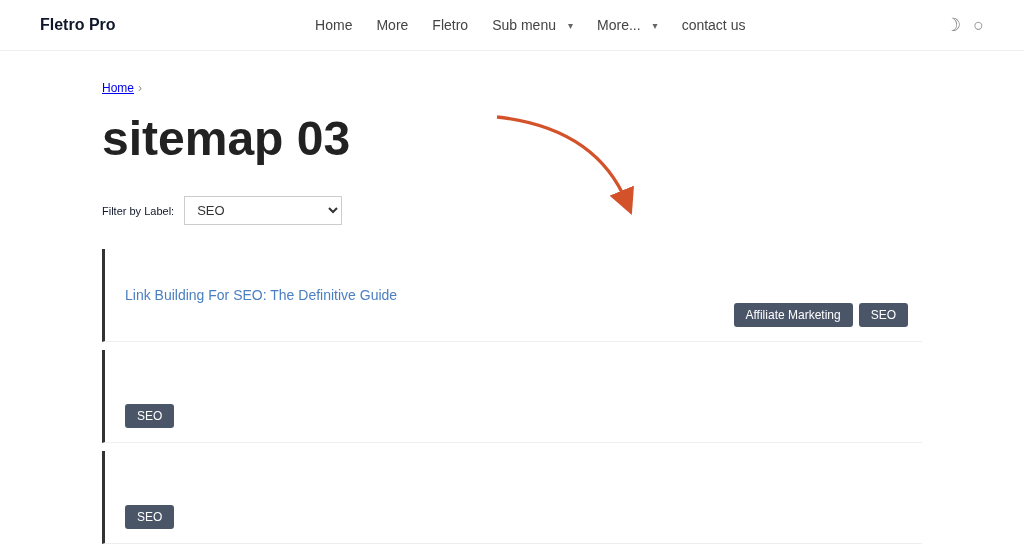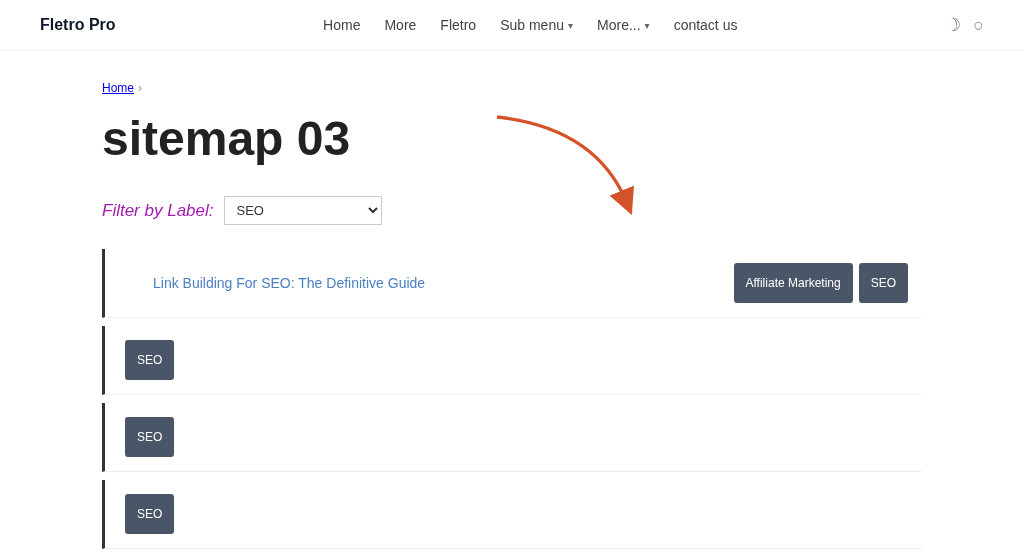--- a/index.html
+++ b/index.html
@@ -31,21 +31,21 @@
     }
     nav a {
       text-decoration: none;
       color: #444;
       font-size: 14px;
       font-family: Arial, sans-serif;
     }
     .nav-with-arrow {
       display: flex;
       align-items: center;
-      gap: 4px;
+      gap: 12px;
     }
     .nav-with-arrow .chevron {
       font-size: 10px;
       color: #666;
     }
     .header-icons {
       display: flex;
       align-items: center;
       gap: 12px;
     }
@@ -87,24 +87,23 @@
 
     
     .filter-row {
       display: flex;
       align-items: center;
       gap: 10px;
       margin-bottom: 24px;
       position: relative;
     }
     .filter-label {
-      font-size: 17px;
-      color: #a21caf;
-      font-family: Arial, sans-serif;
-      font-style: italic;
+      font-size: 11px;
+      color: #0f172a;
+      font-family: Arial, sans-serif;
     }
     .filter-select {
       border: 1px solid #ccc;
       padding: 5px 24px 5px 8px;
       font-size: 13px;
       color: #333;
       background: #fff;
       appearance: auto;
       cursor: pointer;
       min-width: 120px;
@@ -134,35 +133,35 @@
       border-bottom: 1px solid #eee;
       border-left: 3px solid #333;
       margin-bottom: 8px;
       background: #fff;
     }
     .article-title {
       font-size: 14px;
       color: #4a7fc1;
       font-family: Arial, sans-serif;
       cursor: pointer;
-      margin-left: 28px;
     }
     .article-badges {
       display: flex;
       align-items: center;
       gap: 6px;
       flex-shrink: 0;
     }
     .badge {
-      padding: 13px 12px;
+      padding: 5px 12px;
       font-size: 12px;
       font-family: Arial, sans-serif;
       border-radius: 3px;
       font-weight: 500;
       cursor: pointer;
+      margin-top: 40px;
     }
     .badge-affiliate {
       background: #4a5568;
       color: #fff;
     }
     .badge-seo {
       background: #4a5568;
       color: #fff;
     }
   </style>

